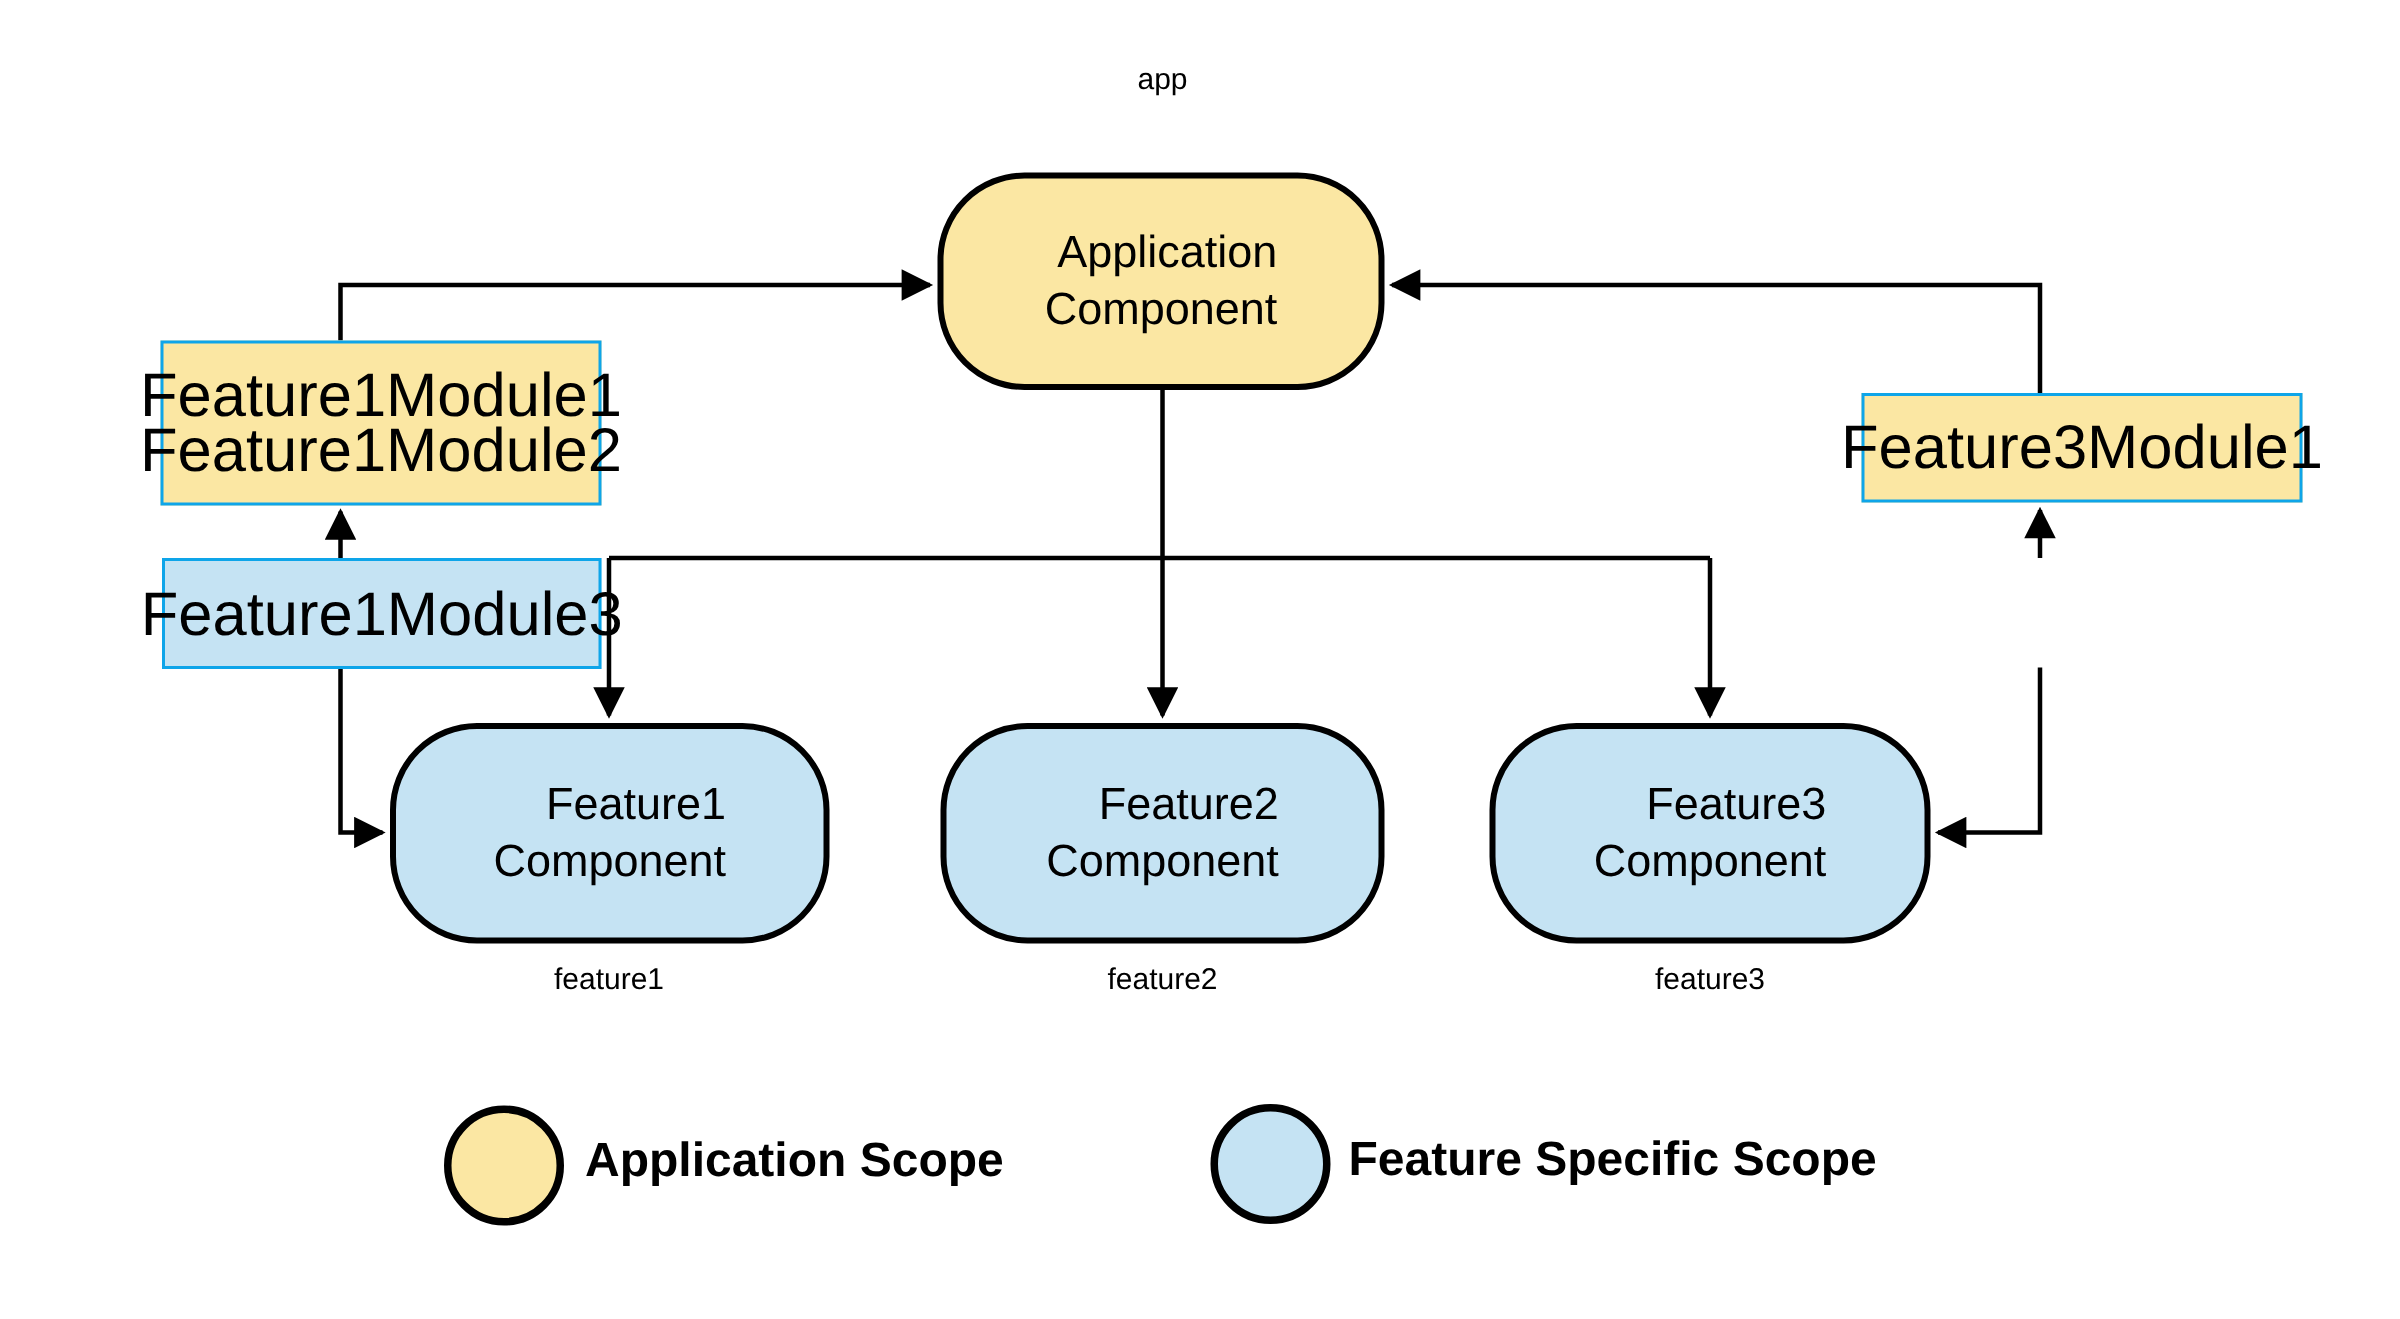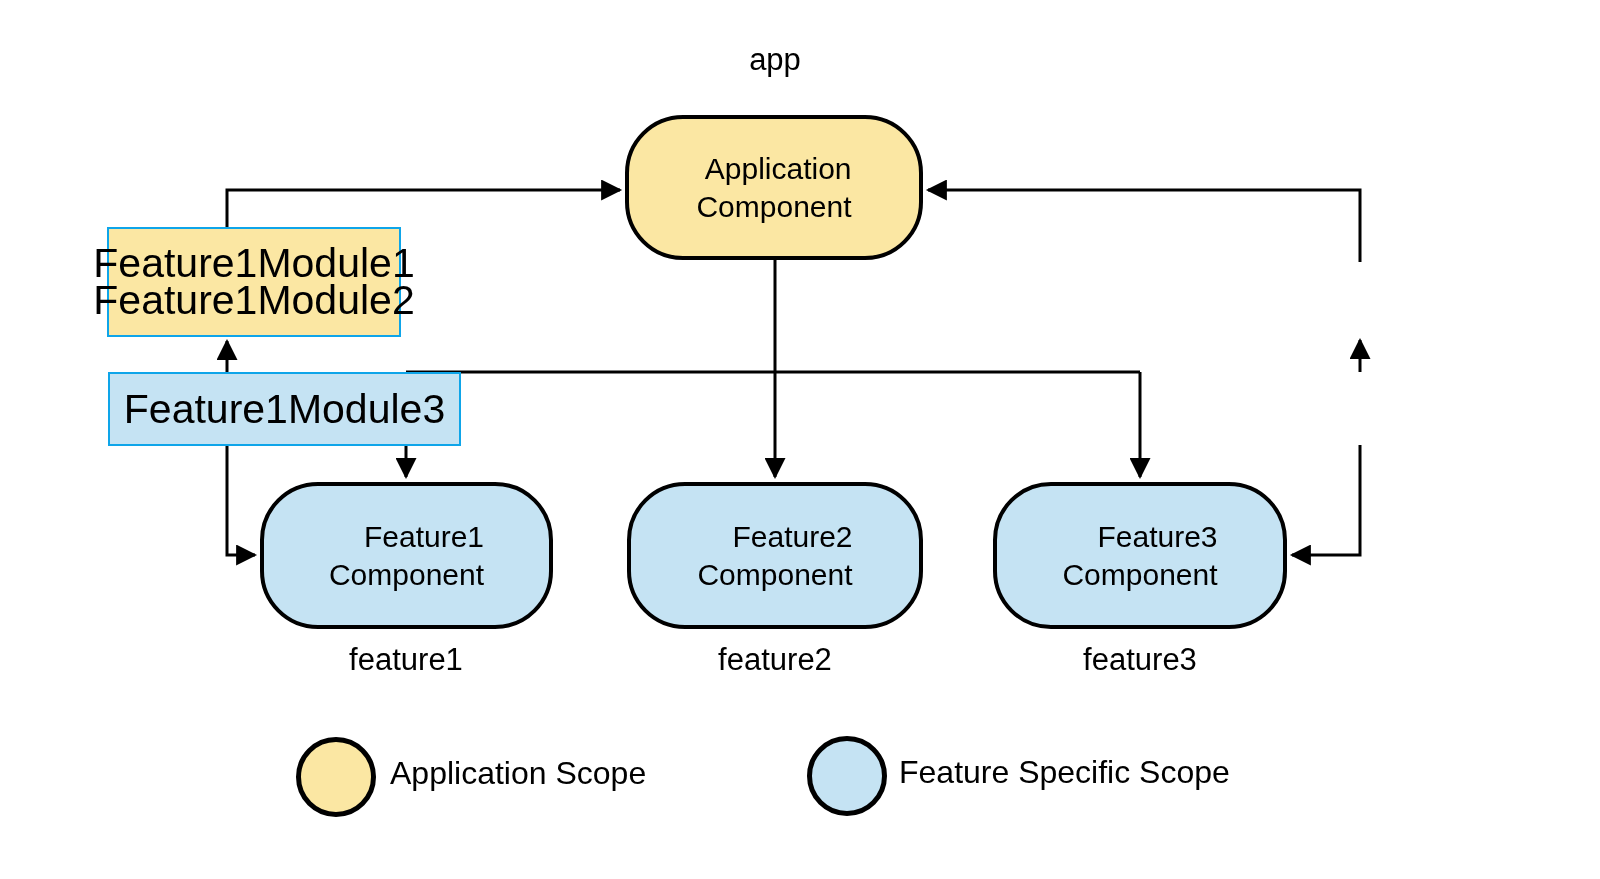--- a/index.html
+++ b/index.html
@@ -37,35 +37,36 @@
   }
   .rect {
     border: 2px solid #0ea5e9;
     font-size: 41px;
     line-height: 37px;
     margin-left: 28px;
   }
   .floatlabel {
     position: absolute;
     text-align: center;
-    font-size: 31px;
+    font-size: 20px;
   }
   .legend-swatch {
     position: absolute;
     box-sizing: border-box;
     width: 80px; height: 80px;
     border: 5px solid #000000;
     border-radius: 50%;
   }
   .legend-label {
     position: absolute;
     height: 80px;
     display: flex;
     align-items: center;
     font-size: 32px;
+    font-weight: bold;
   }
 </style>
 </head>
 <body>
 
 <div class="canvas">
 
   <svg class="edges" viewBox="0 0 1600 879" xmlns="http://www.w3.org/2000/svg" aria-hidden="true">
     <defs>
       <marker id="ah" viewBox="0 0 10 10" refX="9" refY="5" markerWidth="8.5" markerHeight="7" orient="auto-start-reverse">
@@ -85,22 +86,23 @@
   </svg>
 
   <div class="floatlabel" style="left:700px; top:42px; width:150px;">app</div>
 
   <div class="node pill" style="left: 625px; top: 115px; width: 298px; height: 145px; background-color: rgb(251, 231, 163);">Application
 Component</div>
 
   <div class="node rect" style="left: 79px; top: 227px; width: 294px; height: 110px; background-color: rgb(251, 231, 163);">Feature1Module1
 Feature1Module2</div>
 
-  <div class="node rect" style="left: 80px; top: 372px; width: 353px; height: 74px; background-color: rgb(197, 227, 243);">Feature1Module3</div>
+  <div class="node rect" style="left: 80px; top: 372px; width: 293px; height: 74px; background-color: rgb(197, 227, 243);">Feature1Module3</div>
 
+  <div class="node rect" style="left: 1213px; top: 262px; width: 294px; height: 73px; background-color: rgb(251, 231, 163);">Feature3Module1</div>
 
 
   <div class="node pill" style="left: 260px; top: 482px; width: 293px; height: 147px; background-color: rgb(197, 227, 243);">Feature1
 Component</div>
 
   <div class="node pill" style="left: 627px; top: 482px; width: 296px; height: 147px; background-color: rgb(197, 227, 243);">Feature2
 Component</div>
 
   <div class="node pill" style="left: 993px; top: 482px; width: 294px; height: 147px; background-color: rgb(197, 227, 243);">Feature3
 Component</div>

